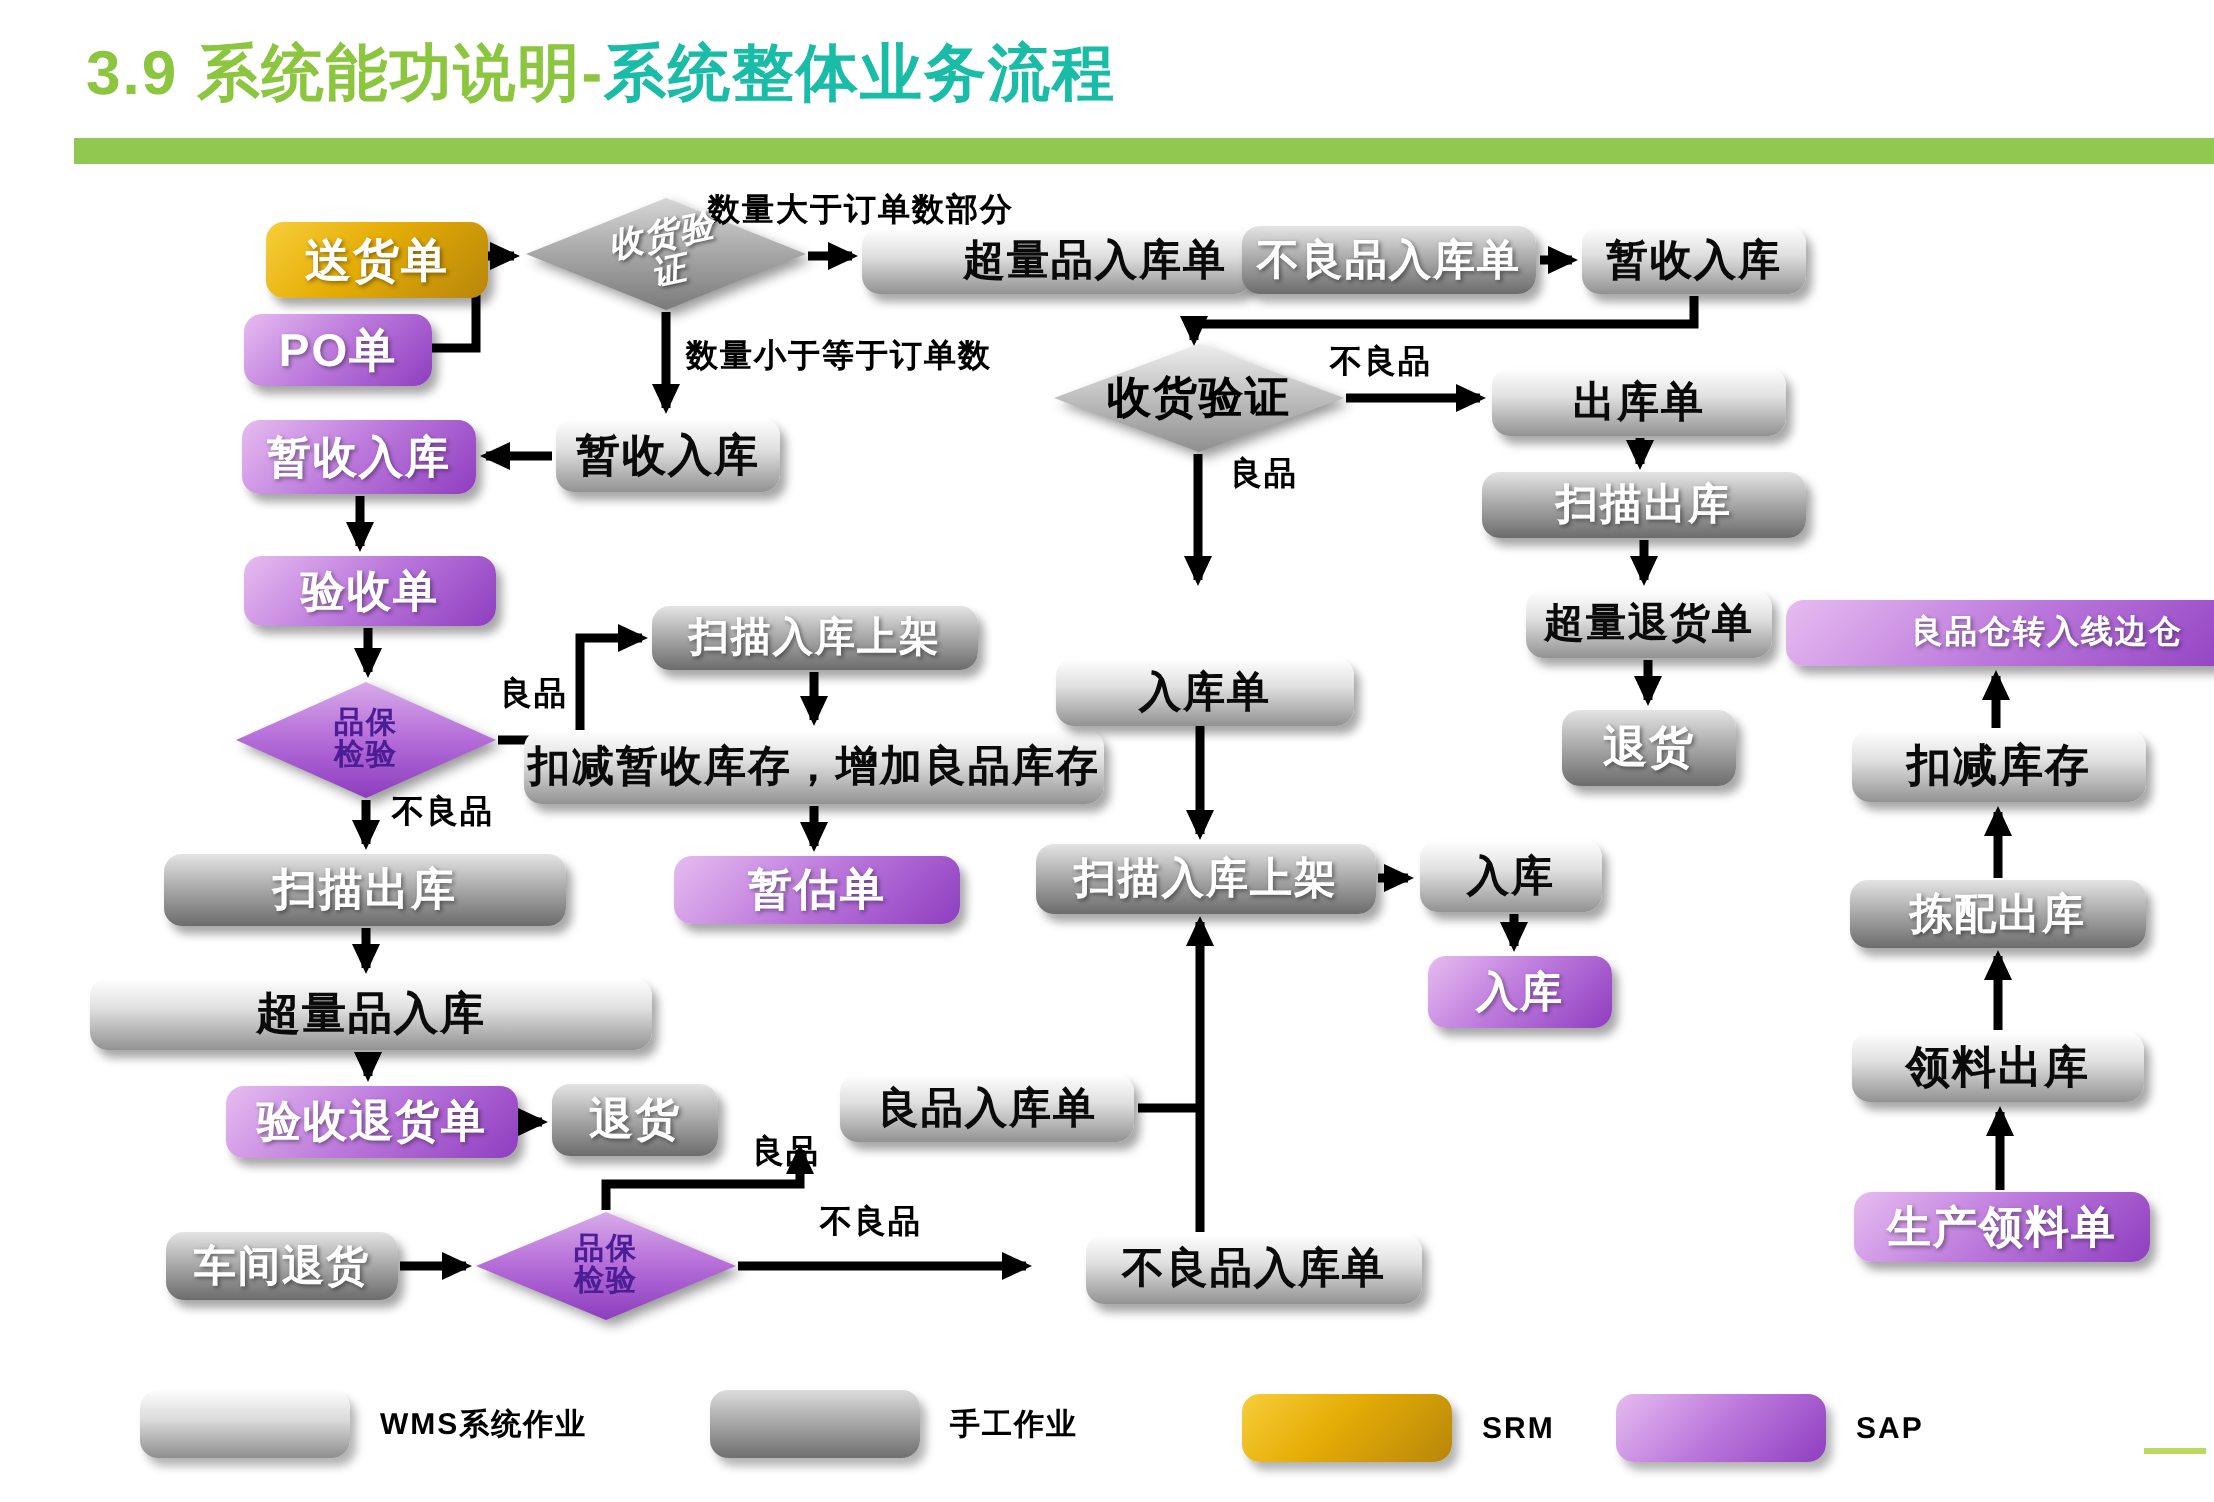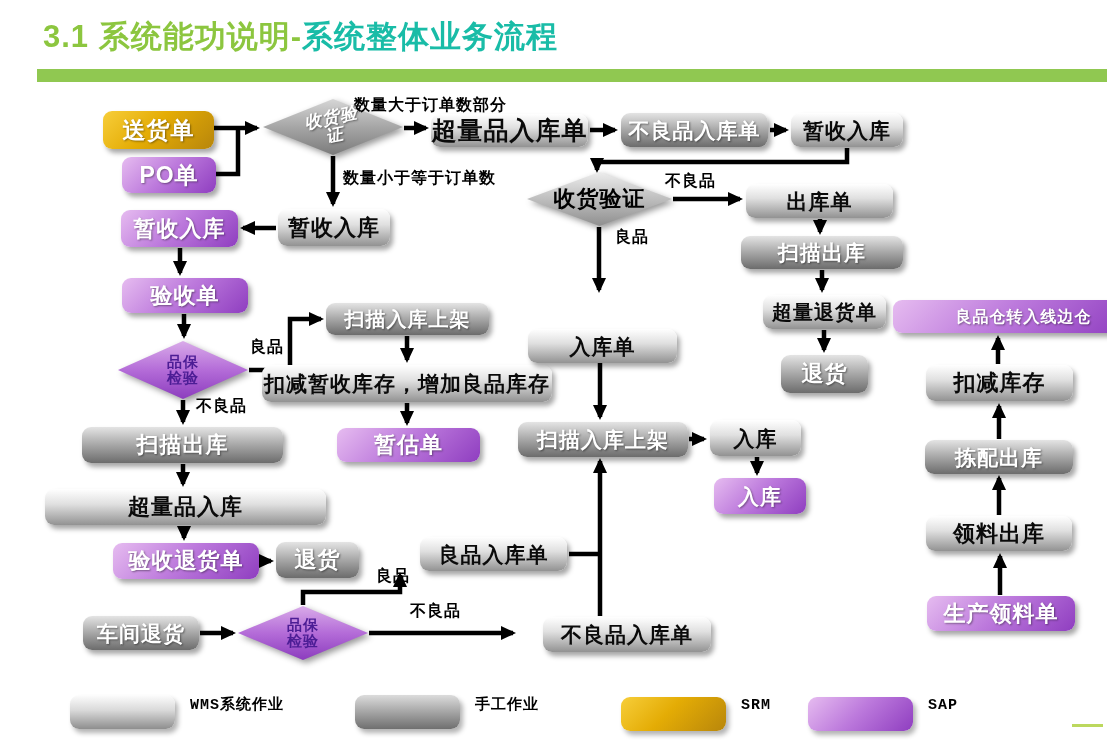--- a/index.html
+++ b/index.html
@@ -11,46 +11,46 @@
   .canvas{position:absolute;left:0;top:0;width:1107px;height:751px;}
   #edges{position:absolute;left:0;top:0;}
   .edge{fill:none;stroke:#000;stroke-width:4.5px;}
   .node{position:absolute;display:flex;align-items:center;justify-content:center;
         font-weight:bold;border-radius:9px;box-shadow:3px 4px 5px rgba(0,0,0,.35);
         letter-spacing:1px;white-space:nowrap;line-height:1;}
   .node.wms{background:linear-gradient(180deg,#FFFFFF 0%,#E0E0E0 42%,#929292 100%);color:#0a0a0a;}
   .node.manual{background:linear-gradient(180deg,#E4E4E4 0%,#A9A9A9 48%,#6C6C6C 100%);color:#fff;
                text-shadow:1px 1px 2px rgba(0,0,0,.45);}
   .node.srm{background:linear-gradient(135deg,#F7CE3A 0%,#E4AC05 45%,#B8860B 100%);color:#fff;
-            text-shadow:1px 1px 2px rgba(0,0,0,.4);}
+            text-shadow:1px 1px 2px rgba(0,0,0,.4);margin-left:30px;}
   .node.sap{background:linear-gradient(135deg,#E6BCF0 0%,#BC79DC 48%,#8F3EC0 100%);color:#fff;
             text-shadow:1px 1px 2px rgba(0,0,0,.4);}
   .node.diamond{background:none;box-shadow:none;border-radius:0;}
   .node.diamond svg{position:absolute;left:0;top:0;filter:drop-shadow(3px 3px 3px rgba(0,0,0,.4));}
   .dlabel{position:relative;z-index:1;white-space:pre-line;text-align:center;line-height:1.08;font-weight:bold;}
   .wmsd .dlabel{color:#000;}
   .manuald .dlabel{color:#fff;text-shadow:1px 1px 2px rgba(0,0,0,.5);}
   .sapd .dlabel{color:#4c1d95;}
   .dlabel.tilt{transform:rotate(-12deg);font-style:italic;}
   .edge-label{position:absolute;font-size:16px;font-weight:600;color:#000;white-space:nowrap;letter-spacing:1px;}
-  .legend-item{position:absolute;display:flex;font-family:Liberation Mono, monospace;}
+  .legend-item{position:absolute;display:flex;align-items:center;}
   .swatch{width:105px;height:34px;border-radius:9px;box-shadow:3px 4px 5px rgba(0,0,0,.3);}
   .swatch.wms{background:linear-gradient(180deg,#FDFDFD 0%,#D9D9D9 45%,#8E8E8E 100%);}
   .swatch.manual{background:linear-gradient(180deg,#DCDCDC 0%,#A5A5A5 50%,#6F6F6F 100%);}
   .swatch.srm{background:linear-gradient(135deg,#F7CE3A 0%,#E4AC05 45%,#B8860B 100%);}
   .swatch.sap{background:linear-gradient(135deg,#E6BCF0 0%,#BC79DC 48%,#8F3EC0 100%);}
   .legend-label{margin-left:15px;font-size:15px;font-weight:bold;color:#000;letter-spacing:1px;}
   .corner-line{position:absolute;left:1072px;top:724px;width:31px;height:3px;background:#BCD85E;}
 </style>
 </head>
 <body>
 
 <div class="slide">
 
-  <div class="title"><span class="t1">3.1 系统能功说明-</span><span class="t2">系统整体业务流程</span></div>
+  <div class="title"><span class="t1">3.9 系统能功说明-</span><span class="t2">系统整体业务流程</span></div>
   <div class="title-bar"></div>
 
   <div class="canvas">
     <svg id="edges" width="1107" height="751" viewBox="0 0 1107 751">
       <defs>
         <marker id="arrow" markerUnits="userSpaceOnUse" markerWidth="18" markerHeight="16" refX="13" refY="8" orient="auto">
           <path d="M1,1 L16,8 L1,15 Z" fill="#000"></path>
         </marker>
         <linearGradient id="gradDiaGray" x1="0" y1="0" x2="0" y2="1">
           <stop offset="0%" stop-color="#EDEDED"></stop>
@@ -106,21 +106,21 @@
     <div id="nodes">
         <div class="node srm" style="left: 103px; top: 111px; width: 111px; height: 38px; font-size: 23px;">送货单</div>
         <div class="node sap" style="left: 122px; top: 157px; width: 94px; height: 36px; font-size: 23px;">PO单</div>
         <div class="node manuald diamond" style="left: 263px; top: 99px; width: 140px; height: 56px; font-size: 17px;">
           <svg width="140" height="56">
             <polygon points="70,0 140,28 70,56 0,28" fill="url(#gradDiaDark)"></polygon>
           </svg>
           <span class="dlabel tilt">收货验
 证</span>
         </div>
-        <div class="node wms" style="left: 431px; top: 114px; width: 157px; height: 33px; font-size: 25px;">超量品入库单</div>
+        <div class="node wms" style="left: 431px; top: 114px; width: 157px; height: 33px; font-size: 21px; padding-left: 38px;">超量品入库单</div>
         <div class="node manual" style="left: 621px; top: 113px; width: 147px; height: 34px; font-size: 21px;">不良品入库单</div>
         <div class="node wms" style="left: 791px; top: 113px; width: 112px; height: 34px; font-size: 21px;">暂收入库</div>
         <div class="node wms" style="left: 278px; top: 209px; width: 112px; height: 37px; font-size: 22px;">暂收入库</div>
         <div class="node sap" style="left: 121px; top: 210px; width: 117px; height: 37px; font-size: 22px;">暂收入库</div>
         <div class="node sap" style="left: 122px; top: 278px; width: 126px; height: 35px; font-size: 22px;">验收单</div>
         <div class="node sapd diamond" style="left: 118px; top: 341px; width: 130px; height: 58px; font-size: 15px;">
           <svg width="130" height="58">
             <polygon points="65,0 130,29 65,58 0,29" fill="url(#gradDiaPurple)"></polygon>
           </svg>
           <span class="dlabel">品保

